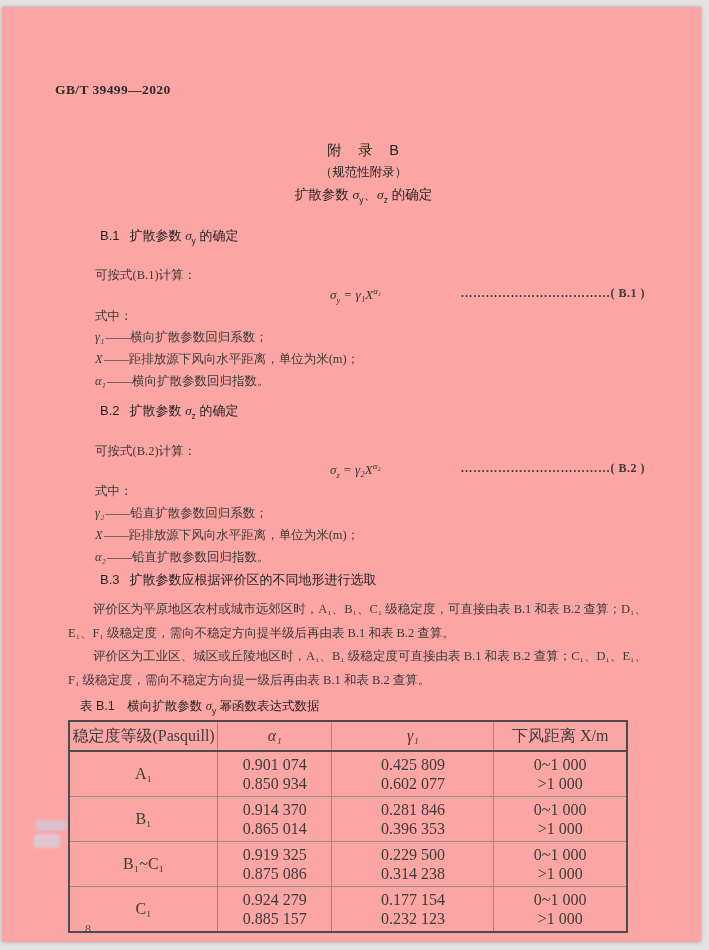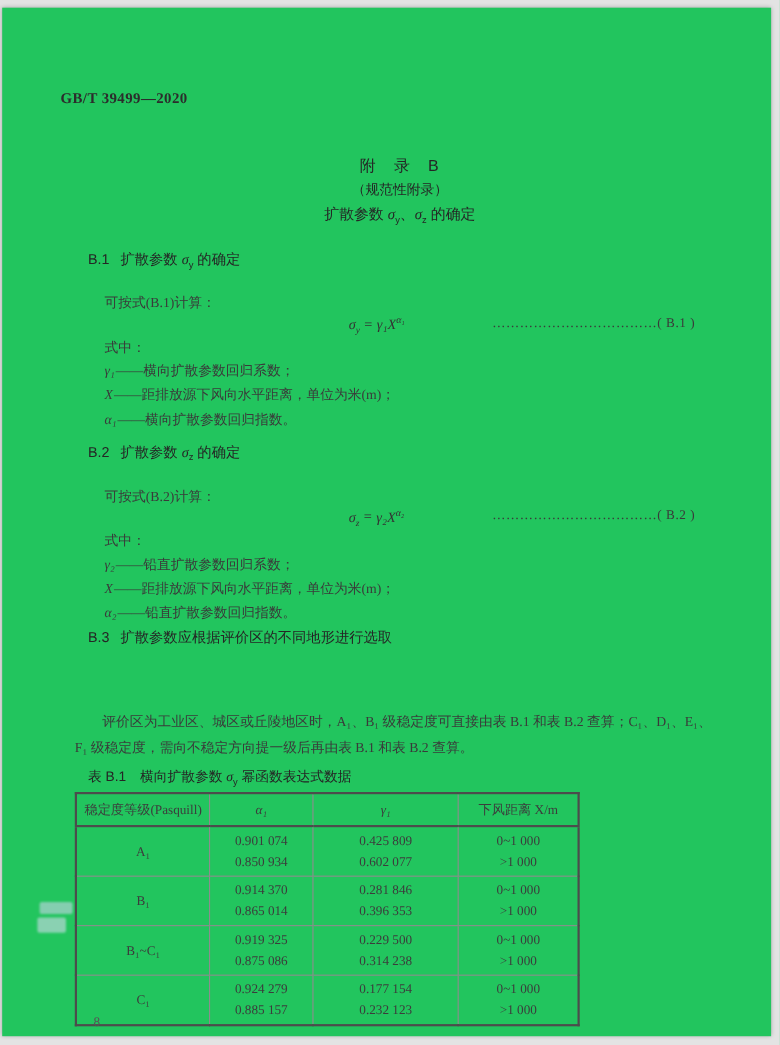--- a/index.html
+++ b/index.html
@@ -4,51 +4,51 @@
 <style>
   html,body{margin:0;padding:0;}
   body{
     width:709px;height:950px;position:relative;overflow:hidden;
     background:#e3e3e3;
     font-family:"Liberation Serif","DejaVu Serif",serif;
     color:#3a3a3a;
   }
   .page{
     position:absolute;left:2px;top:7px;width:699px;height:935px;
-    background:#22c55e;box-shadow:0 0 4px rgba(0,0,0,.28);
+    background:#fca5a5;box-shadow:0 0 4px rgba(0,0,0,.28);
   }
   .abs{position:absolute;white-space:nowrap;}
   .hei{font-family:"Liberation Sans","DejaVu Sans",sans-serif;font-weight:normal;color:#252525;padding-left:12px;}
   .it{font-style:italic;}
   .center{left:0;width:100%;text-align:center;}
   .gbt{left:53px;top:75px;font-size:13.5px;font-weight:bold;letter-spacing:.4px;color:#2c2c2c;}
   .t1{top:134px;font-size:14.5px;letter-spacing:1px;}
   .t2{top:157px;font-size:12.5px;}
   .t3{top:179px;font-size:13.5px;}
   .t3 .sym{font-family:"Liberation Serif",serif;}
-  .sechead{font-size:13px;}
+  .sechead{font-size:13px;margin-left:20px;}
   .sechead .num{margin-right:10px;}
   .body-line{font-size:12.5px;color:#3a3a3a;font-family:Liberation Serif, serif;}
   sub.ls{font-size:8.5px;}
-  .formula-row{position:absolute;left:70px;width:560px;height:16px;font-size:13px;}
+  .formula-row{position:absolute;left:83px;width:560px;height:16px;font-size:13px;}
   .formula{position:absolute;left:245px;top:0;color:#333;}
   .formula .eq{padding:0 4px;font-style:normal;}
   .formula sup{font-size:9px;font-style:italic;}
-  .dots-label{position:absolute;right:0;top:0;font-size:12px;color:#3a3a3a;letter-spacing:.5px;}
+  .dots-label{position:absolute;right:0;top:0;font-size:12px;color:#3a3a3a;letter-spacing:.5px;font-weight:bold;}
   .defline .it{padding-right:1px;}
   .para{
     position:absolute;left:66px;width:579px;
     font-size:12.5px;line-height:23.5px;color:#3a3a3a;
     text-align:justify;text-indent:2em;white-space:normal;
   }
   .caption{top:691px;left:66px;width:560px;text-align:left;font-size:12.5px;}
   .caption .sym{font-family:"Liberation Serif",serif;}
   table.b1{
-    position:absolute;left:66px;top:713px;width:459px;
-    border-collapse:collapse;font-size:12px;color:#3c3c3c;
+    position:absolute;left:66px;top:713px;width:560px;
+    border-collapse:collapse;font-size:16px;color:#3c3c3c;
     border:2px solid #4c4c4c;table-layout:fixed;
   }
   table.b1 th,table.b1 td{
     border:1px solid #8d8d8d;text-align:center;vertical-align:middle;
     font-weight:normal;padding:2px 0;
   }
   table.b1 th{height:24px;border-bottom:2px solid #4c4c4c;}
   table.b1 td{height:40px;}
   table.b1 .c0{width:26.6%;}
   table.b1 .c1{width:20.5%;}
@@ -94,20 +94,21 @@
     <span class="dots-label"><span>………………………………</span><span>( B.2 )</span></span>
   </div>
 
   <div class="abs body-line" style="left:93px;top:476px">式中：</div>
   <div class="abs body-line defline" style="left:93px;top:498px"><span class="it">γ₂</span><span>——铅直扩散参数回归系数；</span></div>
   <div class="abs body-line defline" style="left:93px;top:520px"><span class="it">X</span><span>——距排放源下风向水平距离，单位为米(m)；</span></div>
   <div class="abs body-line defline" style="left:93px;top:542px"><span class="it">α₂</span><span>——铅直扩散参数回归指数。</span></div>
 
   <div class="abs hei sechead" style="left:66px;top:564px"><span class="num">B.3</span><span>扩散参数应根据评价区的不同地形进行选取</span></div>
 
+  <div class="para" style="top:591px">评价区为平原地区农村或城市远郊区时，A₁、B₁、C₁ 级稳定度，可直接由表 B.1 和表 B.2 查算；D₁、E₁、F₁ 级稳定度，需向不稳定方向提半级后再由表 B.1 和表 B.2 查算。</div>
   <div class="para" style="top:638px">评价区为工业区、城区或丘陵地区时，A₁、B₁ 级稳定度可直接由表 B.1 和表 B.2 查算；C₁、D₁、E₁、F₁ 级稳定度，需向不稳定方向提一级后再由表 B.1 和表 B.2 查算。</div>
 
   <div class="abs caption hei"><span>表 B.1　横向扩散参数 </span><span class="it sym">σ</span><sub class="ls">y</sub><span> 幂函数表达式数据</span></div>
 
   <table class="b1">
     <thead>
       <tr>
         <th class="c0">稳定度等级(Pasquill)</th>
         <th class="c1 it">α₁</th>
         <th class="c2 it">γ₁</th>

